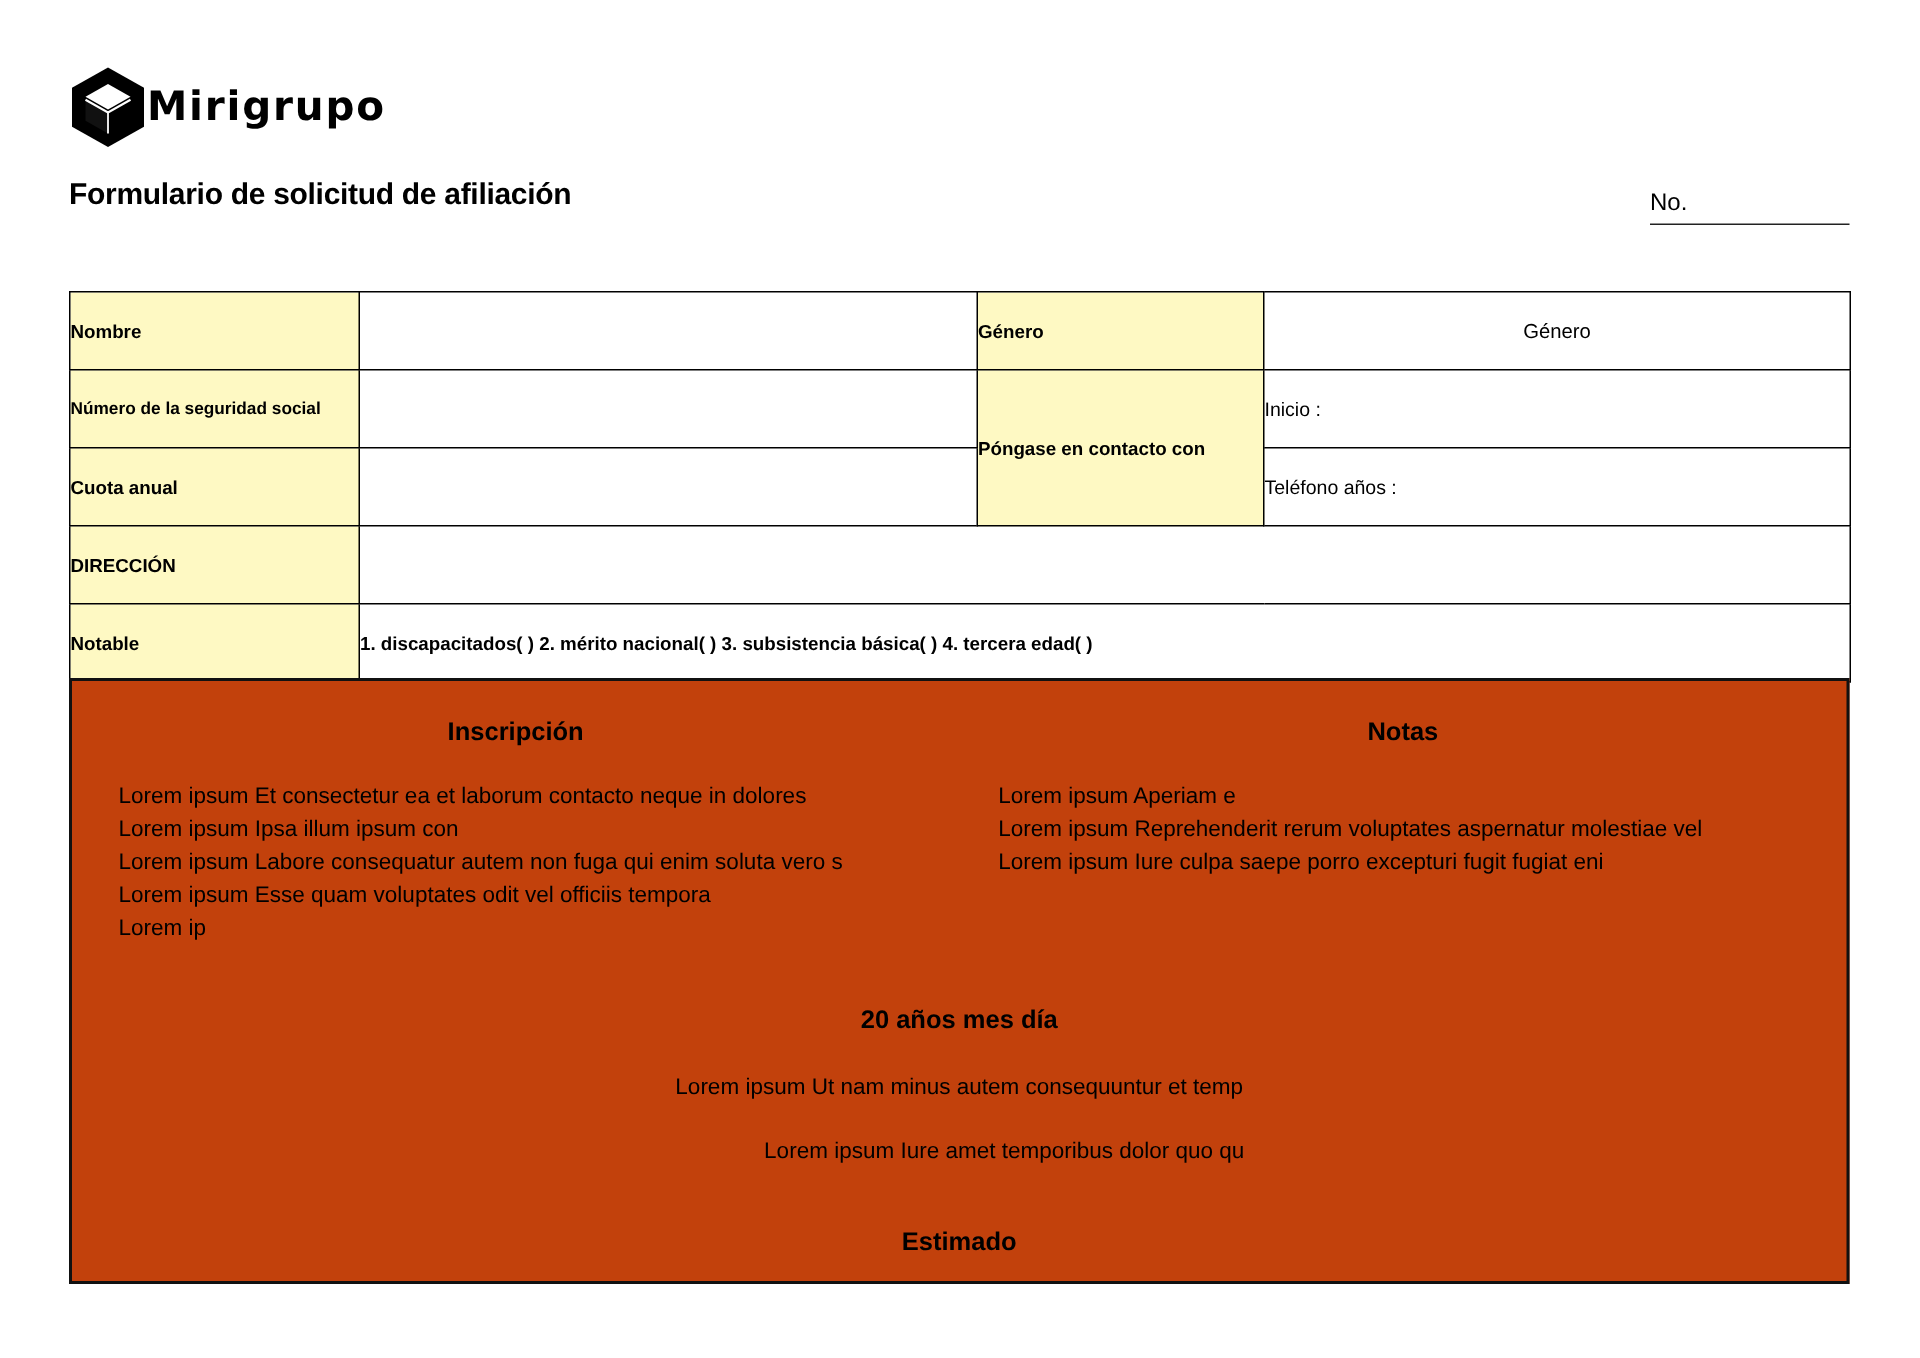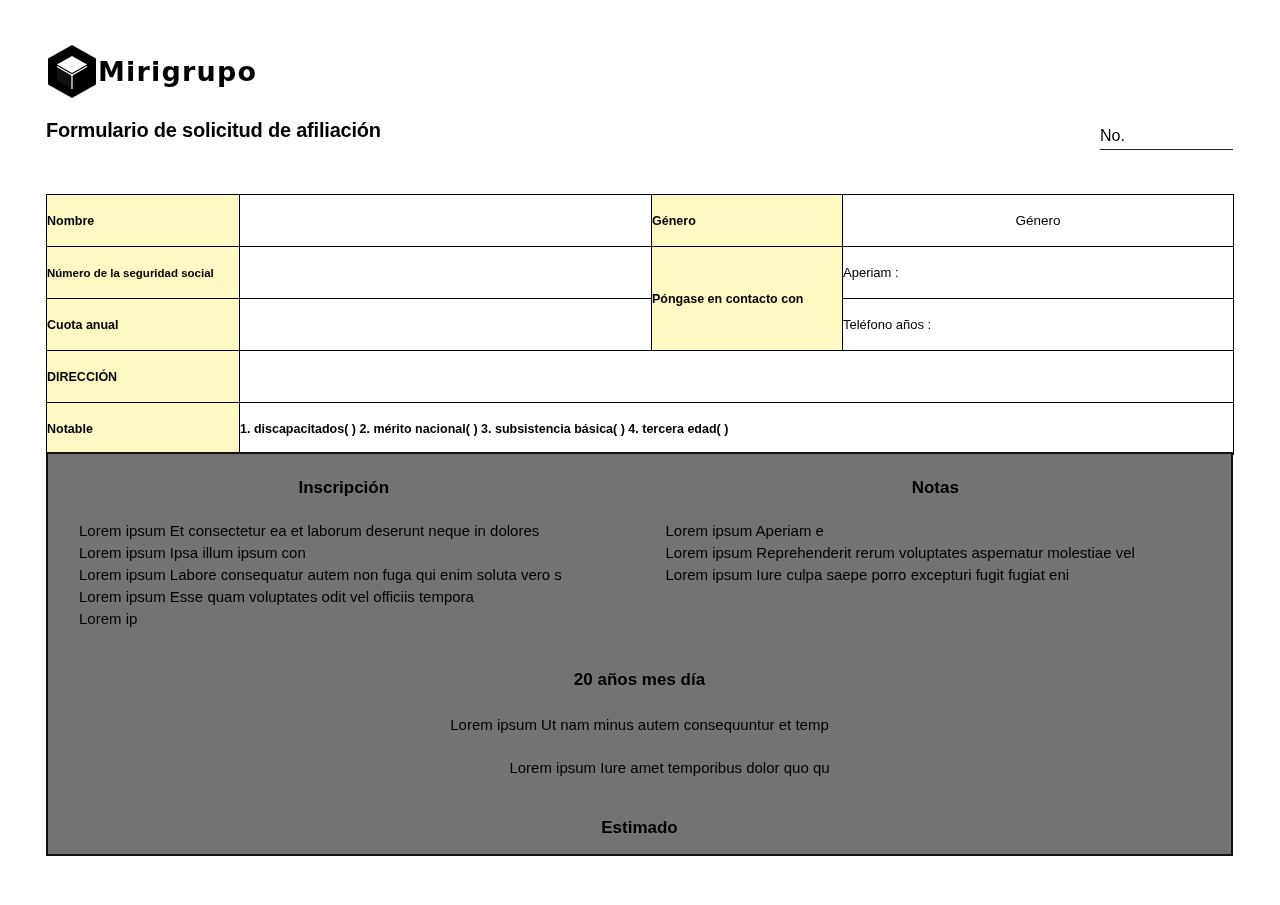--- a/index.html
+++ b/index.html
@@ -95,21 +95,21 @@
   }
 
   
   .panel {
     position: absolute;
     left: 46px;
     top: 452px;
     width: 1187px;
     height: 404px;
     border: 2.5px solid #111;
-    background: #737373;
+    background: #c2410c;
   }
   .panel-cols {
     display: flex;
     padding-top: 24px;
   }
   .panel-col { width: 50%; }
   .col-heading {
     text-align: center;
     font-size: 17px;
     font-weight: bold;
@@ -169,21 +169,21 @@
     <tr>
       <td class="lbl">Nombre</td>
       <td class="val"></td>
       <td class="lbl">Género</td>
       <td class="val val-center">Género</td>
     </tr>
     <tr>
       <td class="lbl lbl-sm">Número de la seguridad social</td>
       <td class="val"></td>
       <td class="lbl" rowspan="2">Póngase en contacto con</td>
-      <td class="val val-left">Aperiam :</td>
+      <td class="val val-left">Inicio :</td>
     </tr>
     <tr>
       <td class="lbl">Cuota anual</td>
       <td class="val"></td>
       <td class="val val-left">Teléfono años :</td>
     </tr>
     <tr>
       <td class="lbl">DIRECCIÓN</td>
       <td class="val" colspan="3"></td>
     </tr>
@@ -192,21 +192,21 @@
       <td class="val val-notable" colspan="3">1. discapacitados( ) 2. mérito nacional( ) 3. subsistencia básica( ) 4. tercera edad( )</td>
     </tr>
   </tbody>
 </table>
 
 <div class="panel">
   <div class="panel-cols">
     <div class="panel-col col-left">
       <div class="col-heading">Inscripción</div>
       <div class="col-lines">
-        <div>Lorem ipsum Et consectetur ea et laborum deserunt neque in dolores</div>
+        <div>Lorem ipsum Et consectetur ea et laborum contacto neque in dolores</div>
         <div>Lorem ipsum Ipsa illum ipsum con</div>
         <div>Lorem ipsum Labore consequatur autem non fuga qui enim soluta vero s</div>
         <div>Lorem ipsum Esse quam voluptates odit vel officiis tempora</div>
         <div>Lorem ip</div>
       </div>
     </div>
     <div class="panel-col col-right">
       <div class="col-heading">Notas</div>
       <div class="col-lines">
         <div>Lorem ipsum Aperiam e</div>

